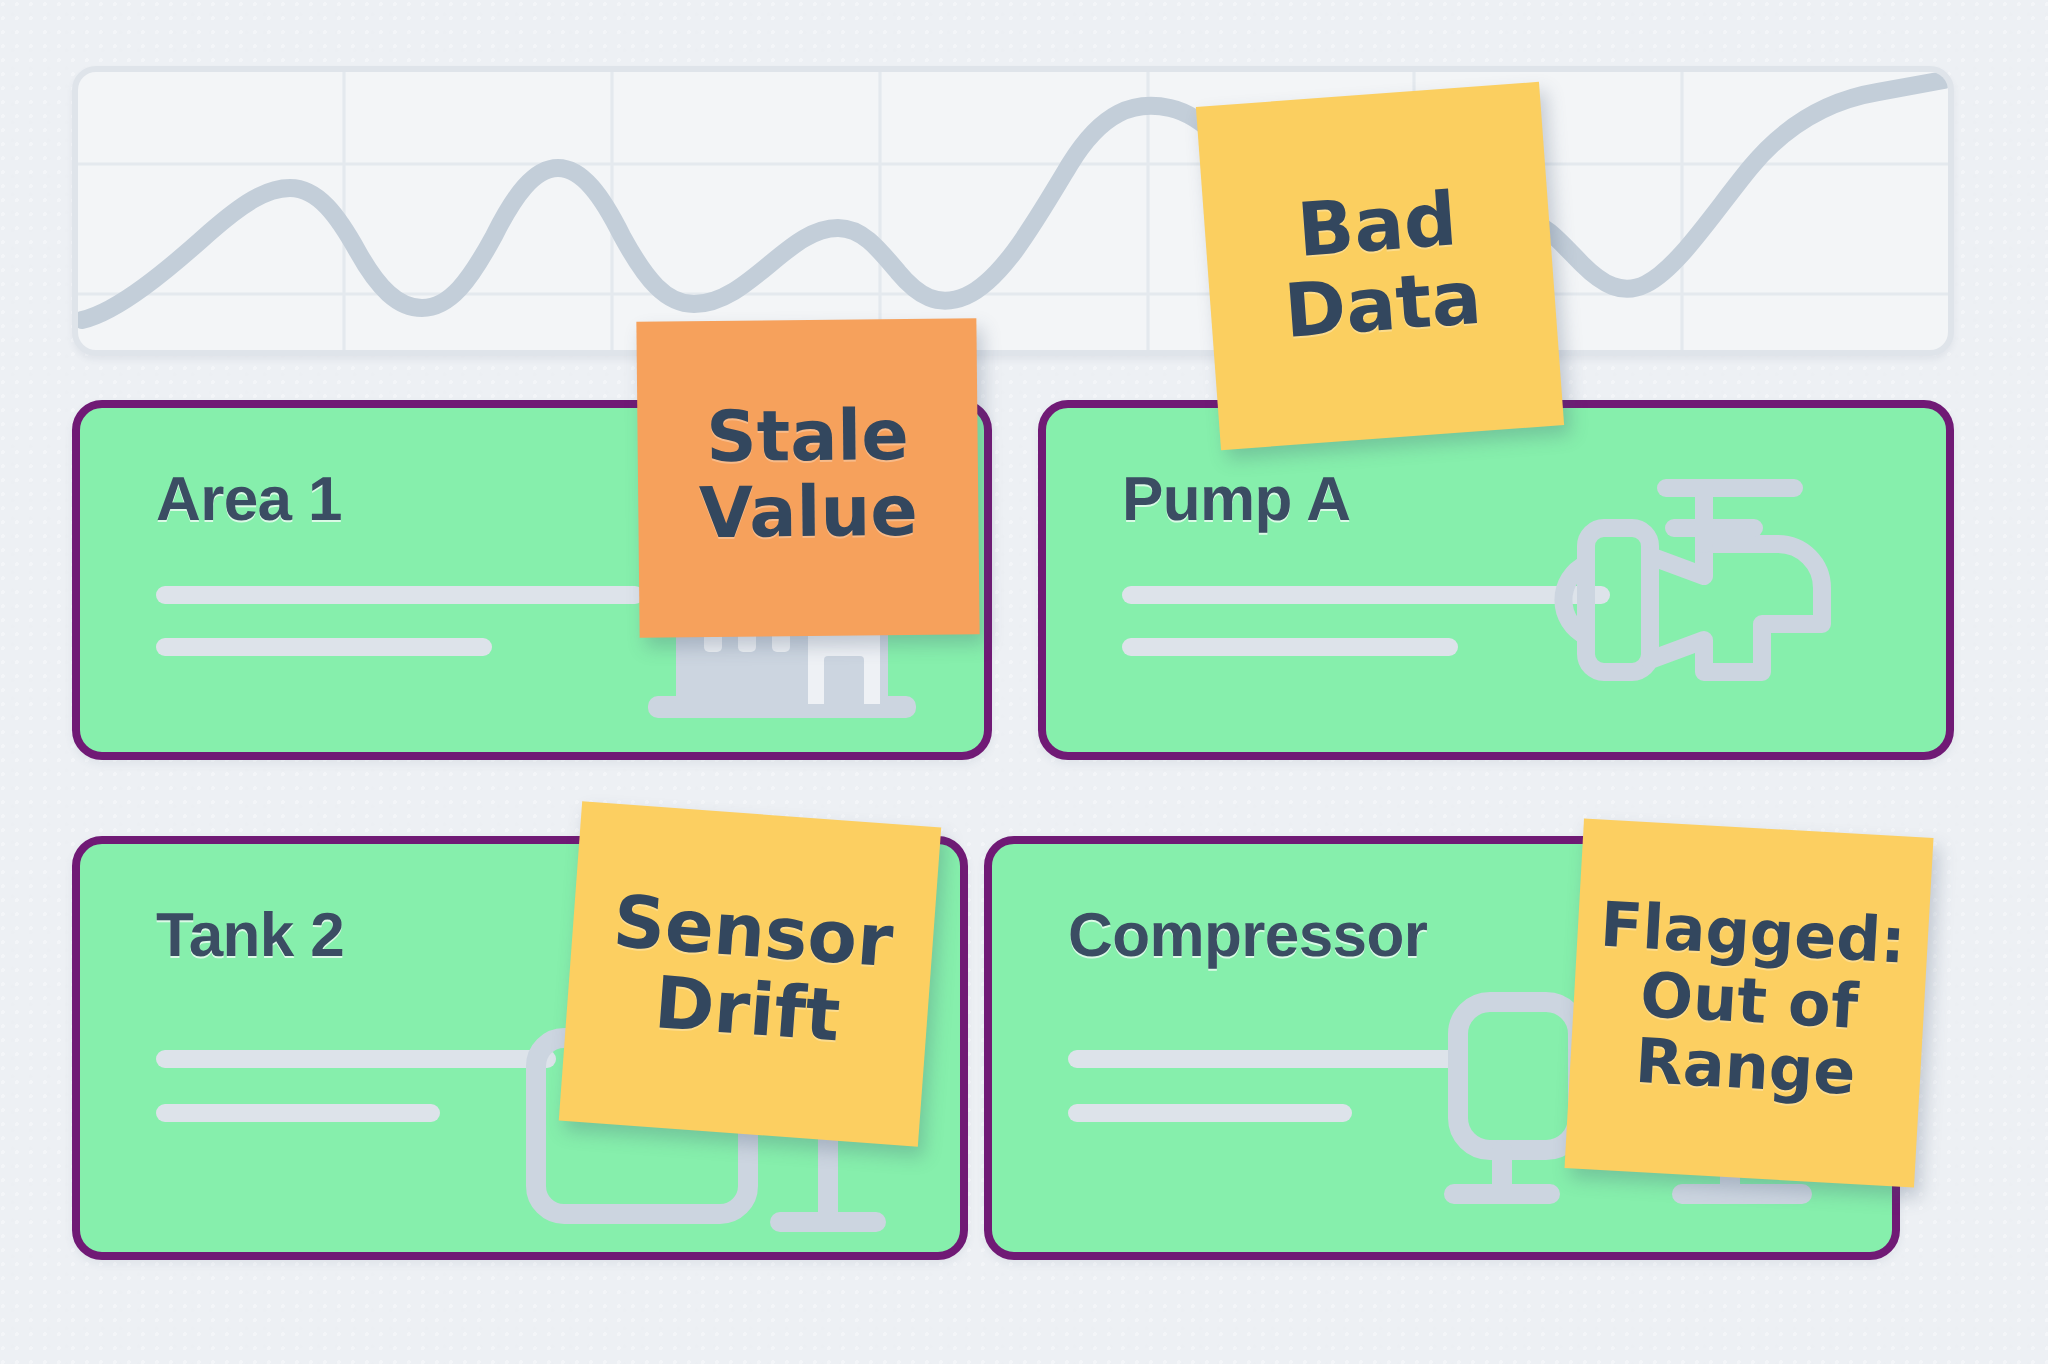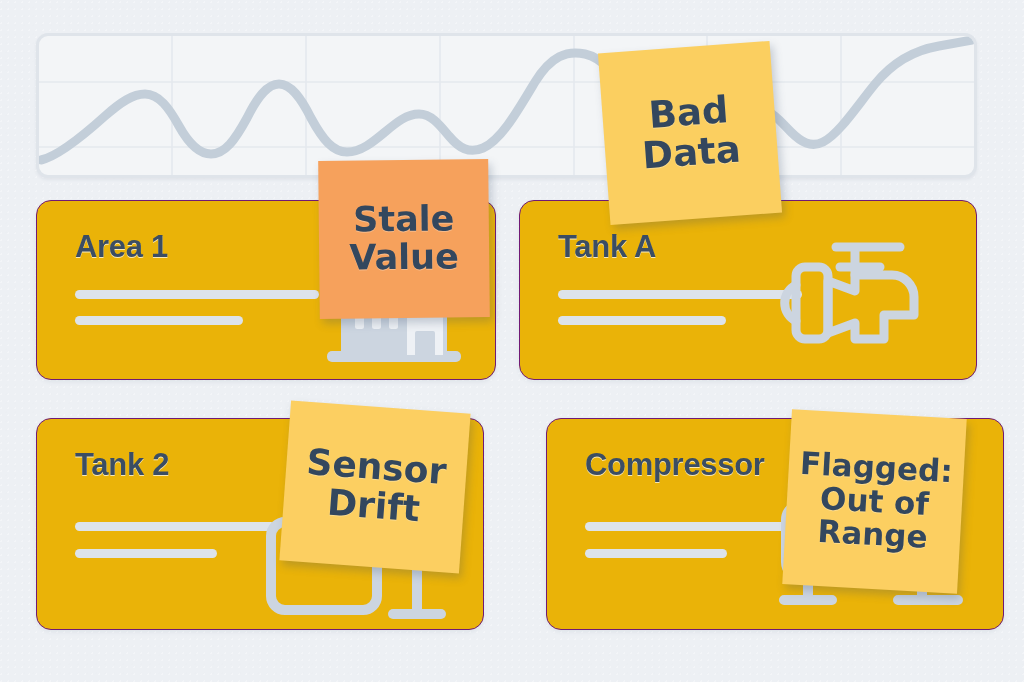--- a/index.html
+++ b/index.html
@@ -50,32 +50,32 @@
   .chart-svg {
     position: absolute;
     inset: 0;
     width: 100%;
     height: 100%;
   }
 
   
   .card {
     position: absolute;
-    background: #eab308;
-    border: 1px solid #701a75;
+    background: #86efac;
+    border: 4px solid #701a75;
     border-radius: 15px;
     box-sizing: border-box;
     z-index: 3;
     box-shadow: 0 2px 4px rgba(70,90,120,.08);
     overflow: hidden;
   }
   .card-a { left: 36px;  top: 200px; width: 460px; height: 180px; }
   .card-b { left: 519px; top: 200px; width: 458px; height: 180px; }
   .card-c { left: 36px;  top: 418px; width: 448px; height: 212px; }
-  .card-d { left: 546px; top: 418px; width: 458px; height: 212px; }
+  .card-d { left: 492px; top: 418px; width: 458px; height: 212px; }
 
   .card-title {
     position: absolute;
     left: 38px;
     top: 28px;
     font-size: 31px;
     font-weight: bold;
     color: #3b4d63;
     letter-spacing: -0.3px;
     white-space: nowrap;
@@ -201,21 +201,21 @@
         <rect x="36" y="30" width="9" height="20" rx="2.5" fill="#eef1f5"></rect>
         <rect x="53" y="30" width="9" height="20" rx="2.5" fill="#eef1f5"></rect>
         <rect x="70" y="30" width="9" height="20" rx="2.5" fill="#eef1f5"></rect>
         <path d="M90 30 h32 a2 2 0 0 1 2 2 v44 h-36 v-44 a2 2 0 0 1 2 -2 z" fill="#eef1f5"></path>
         <path d="M98 52 h16 a2 2 0 0 1 2 2 v22 h-20 v-22 a2 2 0 0 1 2 -2 z" fill="currentColor"></path>
       </svg>
     </div>
   </div>
 
   <div class="card card-b">
-    <div class="card-title">Tank A</div>
+    <div class="card-title">Pump A</div>
     <div class="bar bar-1"></div>
     <div class="bar bar-2"></div>
     <div class="card-icon icon-pump">
       <svg viewBox="0 0 190 130" fill="none" stroke="currentColor" stroke-width="9" stroke-linecap="round" stroke-linejoin="round">
         <path d="M36 48 a20 20 0 0 0 0 36"></path>
         <rect x="36" y="30" width="32" height="72" rx="9"></rect>
         <path d="M68 44 L95 54 L95 38 L132 38 a22 22 0 0 1 22 22 L154 78 L124 78 L124 102 L95 102 L95 86 L68 96 Z"></path>
         <path d="M95 38 L95 12"></path>
         <path d="M76 10 L140 10"></path>
         <path d="M80 30 L120 30"></path>

